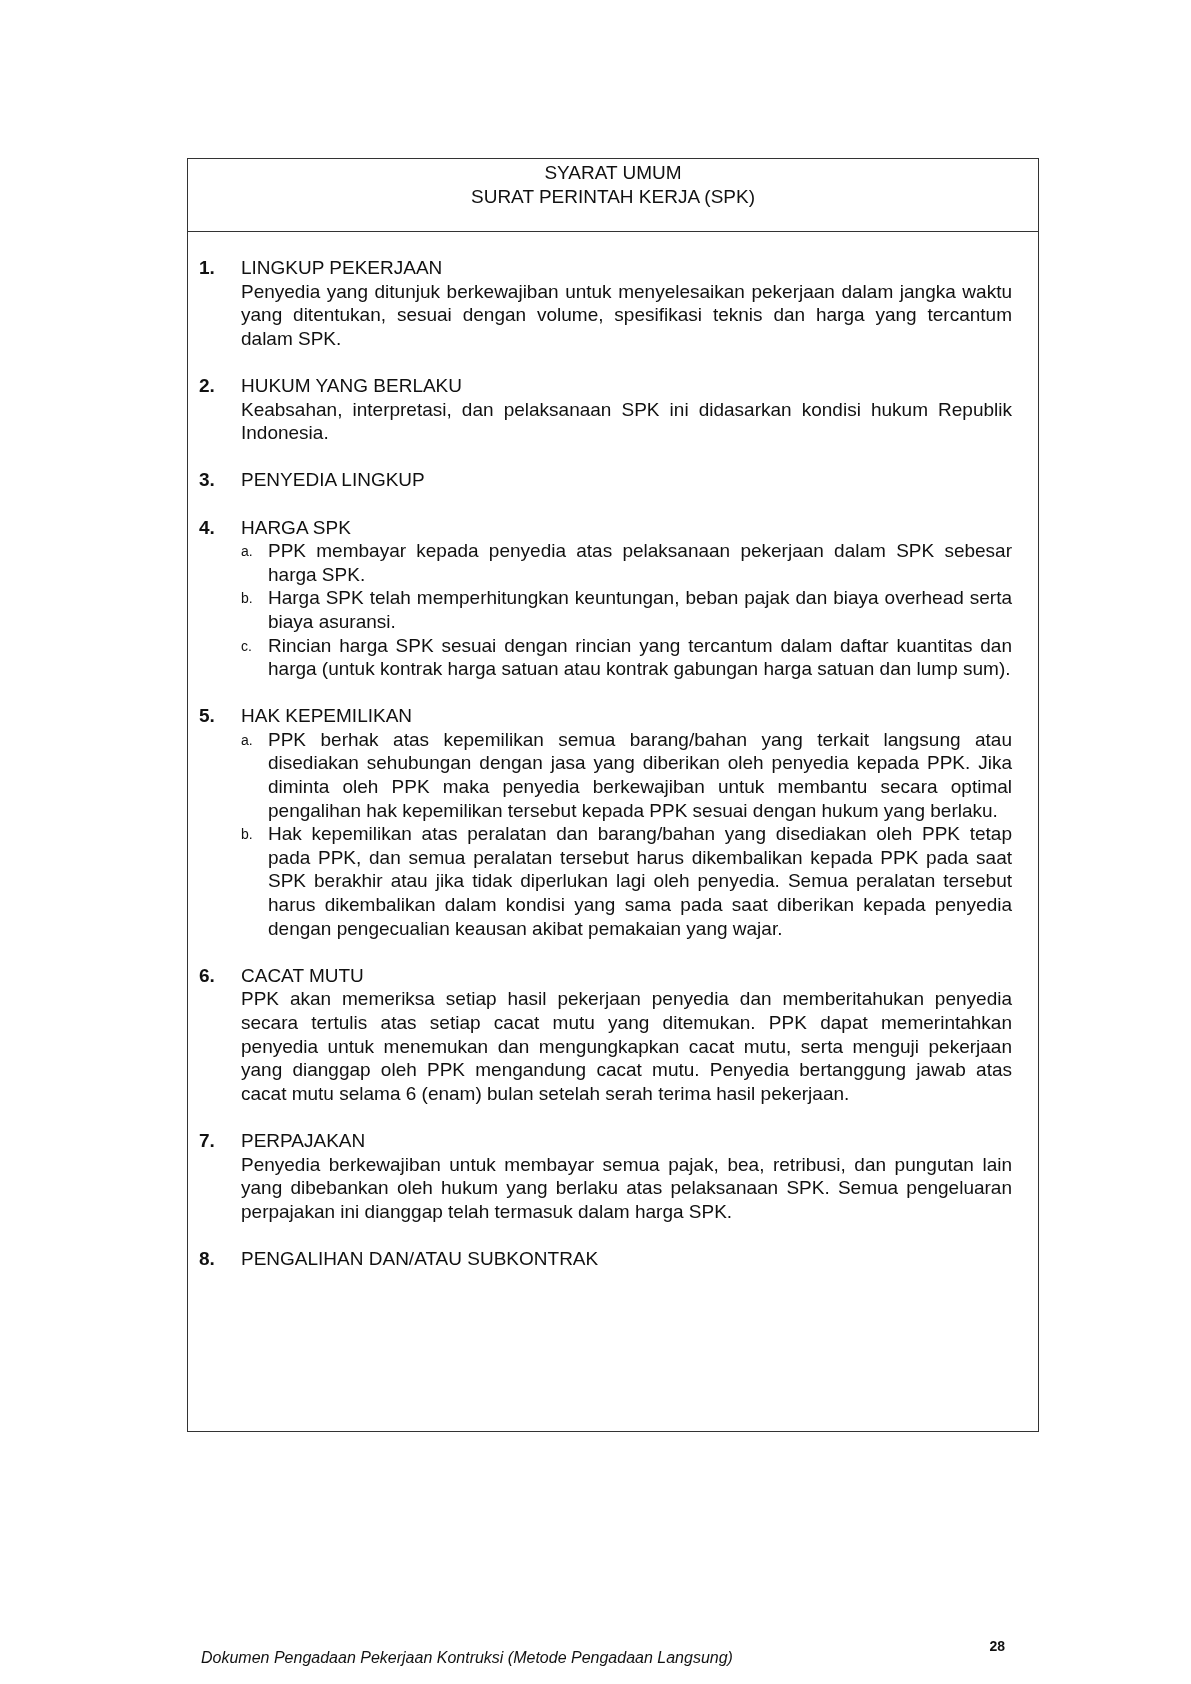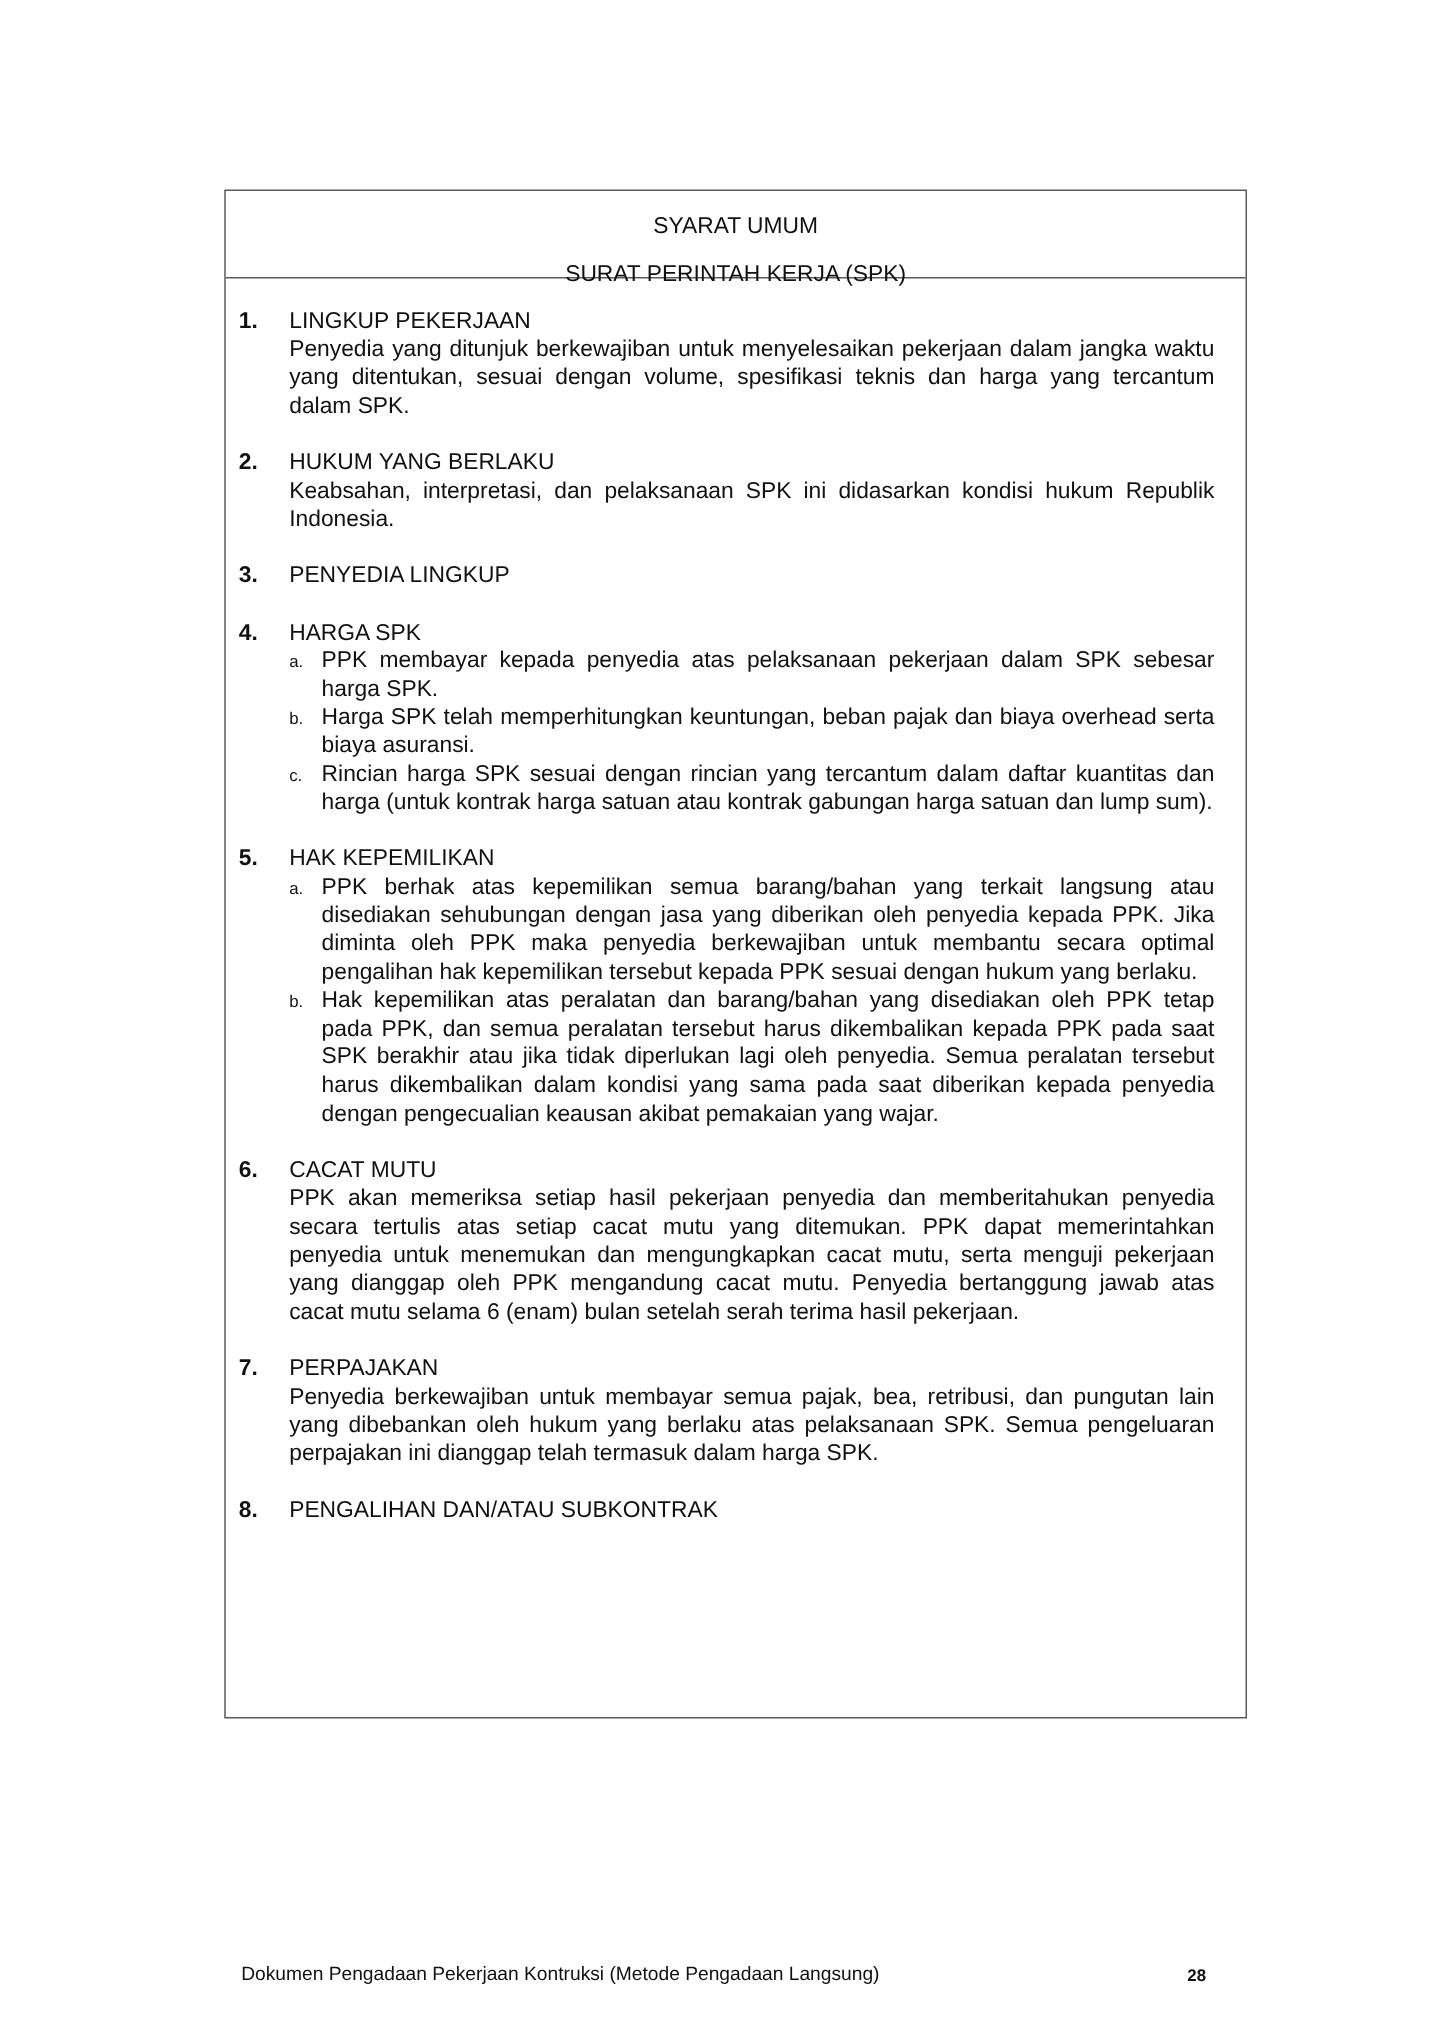--- a/index.html
+++ b/index.html
@@ -8,37 +8,37 @@
       font-family: "Liberation Sans", sans-serif; color: #111111;
     }
     .frame {
       position: absolute; left: 187px; top: 158px; width: 852px; height: 1274px;
       border: 1.5px solid #333333; box-sizing: border-box; overflow: hidden;
     }
     .frame-header {
       height: 73px; border-bottom: 1.5px solid #333333; box-sizing: border-box;
       text-align: center; font-size: 19px; line-height: 24px; padding-top: 2px;
     }
-    .frame-header div { margin: 16px; }
+    .frame-header div { margin: 0; }
     .content { padding: 24px 26px 0 11px; font-size: 19px; line-height: 23.6px; }
     .section { position: relative; padding-left: 42px; margin-bottom: 23.6px; }
     .section .num {
       position: absolute; left: 0; top: 0; font-weight: bold; width: 30px;
     }
     .section .heading { display: block; }
     .section .body { text-align: justify; }
     .sub { position: relative; padding-left: 27px; text-align: justify; }
     .sub .letter {
       position: absolute; left: 0; top: 1px; font-size: 14px;
     }
     .footer {
       position: absolute; top: 1636px; left: 201px; width: 804px;
       font-size: 16px; line-height: 20px;
     }
-    .footer .title { position: absolute; left: 0; top: 0; }
+    .footer .title { position: absolute; left: 0; top: 12px; font-style: italic; }
     .footer .page { position: absolute; right: 0; top: 0; font-weight: bold; font-size: 14px; }
   </style>
 </head>
 <body>
 
 <div class="frame">
   <div class="frame-header">
     <div>SYARAT UMUM</div>
     <div>SURAT PERINTAH KERJA (SPK)</div>
   </div>

